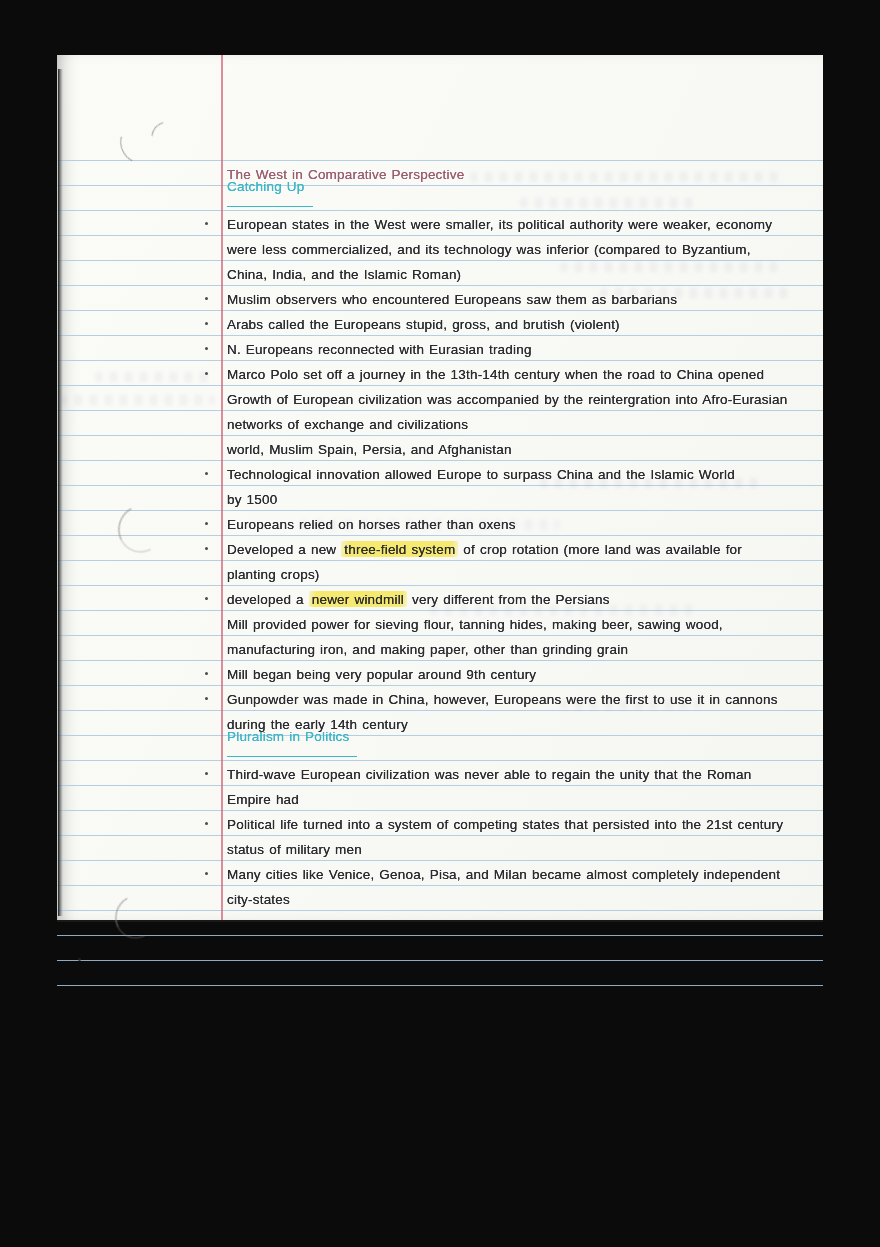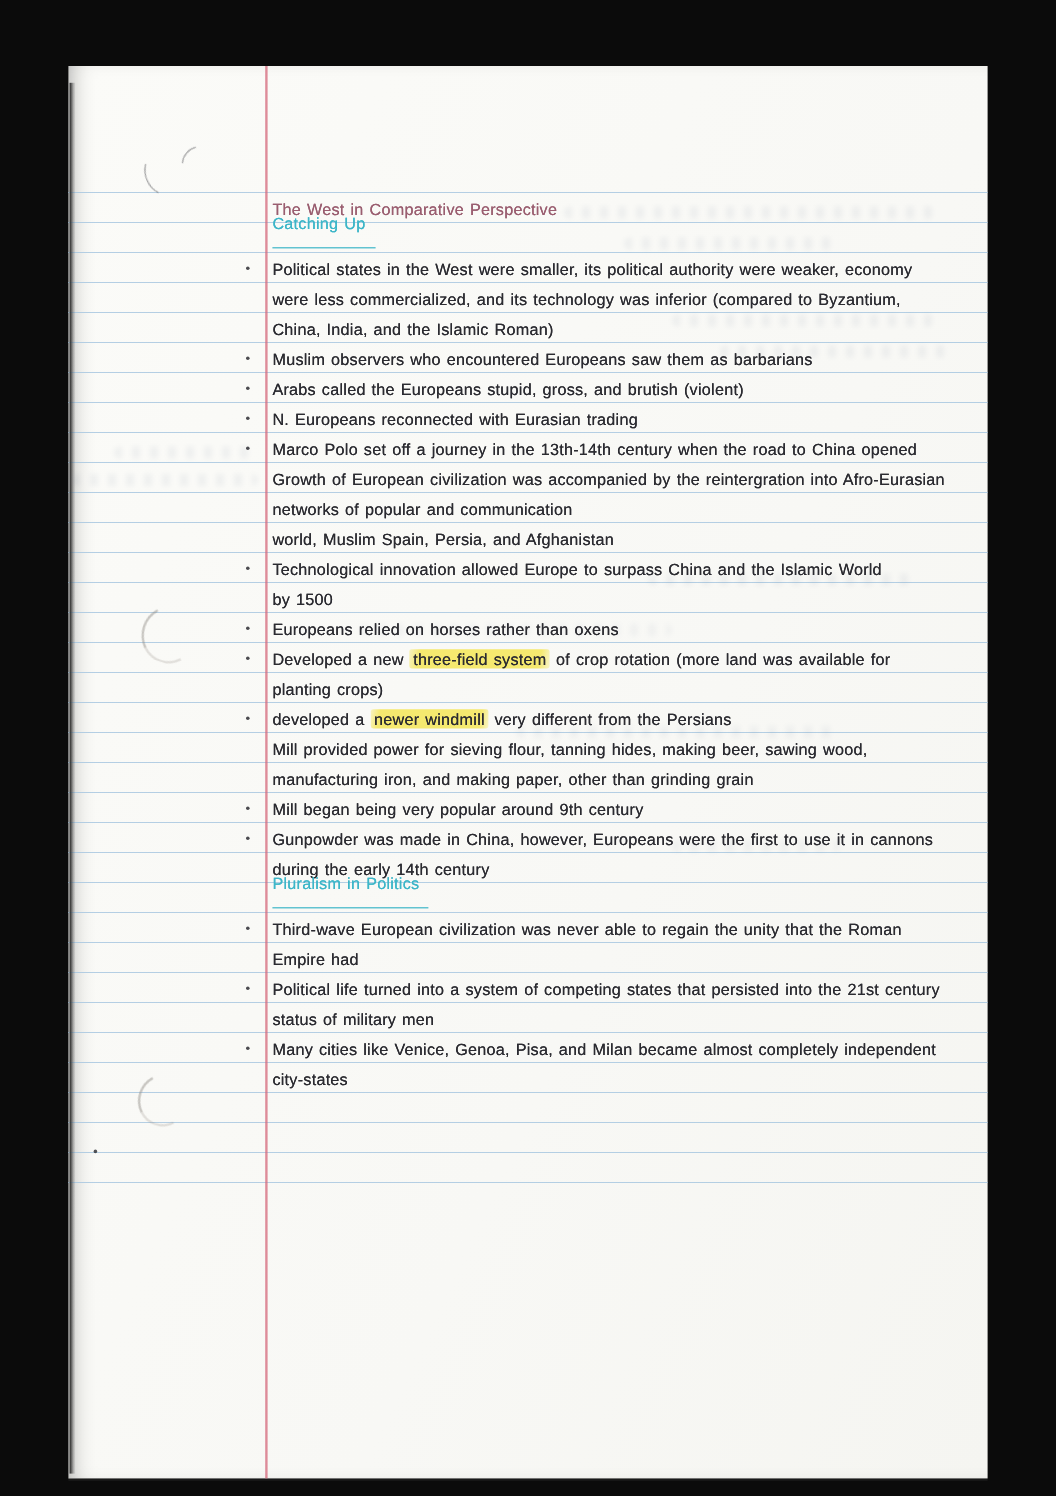--- a/index.html
+++ b/index.html
@@ -5,21 +5,21 @@
   html,body{margin:0;padding:0;}
   body{
     width:880px;height:1247px;
     background:#0b0b0b;
     position:relative;
     overflow:hidden;
     font-family:"Liberation Sans", sans-serif;
   }
   .paper{
     position:absolute;
-    left:57px;top:55px;width:766px;height:1177px;
+    left:57px;top:55px;width:766px;height:865px;
     background:linear-gradient(115deg,#fbfbf8 0%,#f8f8f5 60%,#f5f5f1 100%);
     box-shadow:0 2px 0 rgba(255,255,255,0.06), inset 14px 0 22px -16px rgba(0,0,0,0.45);
   }
   .spine-shadow{
     position:absolute;left:1px;top:14px;bottom:4px;width:5px;
     background:linear-gradient(to right,rgba(5,5,5,0.85),rgba(20,20,20,0.25) 60%,transparent);
     filter:blur(0.6px);
   }
   .ruling{
     position:absolute;left:0;right:0;top:105px;height:828px;
@@ -126,21 +126,21 @@
 
   <div class="notes">
       <div class="line">
         <span class="txt title"><span>The West in Comparative Perspective</span></span>
       </div>
       <div class="line">
         <span class="txt heading"><span>Catching Up</span></span>
       </div>
       <div class="line">
         <span class="bullet"></span>
-        <span class="txt body"><span>Political states in the West were smaller, its political authority were weaker, economy</span></span>
+        <span class="txt body"><span>European states in the West were smaller, its political authority were weaker, economy</span></span>
       </div>
       <div class="line">
         <span class="txt body"><span>were less commercialized, and its technology was inferior  (compared to Byzantium,</span></span>
       </div>
       <div class="line">
         <span class="txt body"><span>China, India, and the Islamic Roman)</span></span>
       </div>
       <div class="line">
         <span class="bullet"></span>
         <span class="txt body"><span>Muslim observers who encountered Europeans saw them as barbarians</span></span>
@@ -154,21 +154,21 @@
         <span class="txt body"><span>N. Europeans reconnected with Eurasian trading</span></span>
       </div>
       <div class="line">
         <span class="bullet"></span>
         <span class="txt body"><span>Marco Polo set off a journey in the 13th-14th century when the road to China opened</span></span>
       </div>
       <div class="line">
         <span class="txt body"><span>Growth of European civilization was accompanied by the reintergration into Afro-Eurasian</span></span>
       </div>
       <div class="line">
-        <span class="txt body"><span>networks of popular and communication</span></span>
+        <span class="txt body"><span>networks of exchange and civilizations</span></span>
       </div>
       <div class="line">
         <span class="txt body"><span>world, Muslim Spain, Persia, and Afghanistan</span></span>
       </div>
       <div class="line">
         <span class="bullet"></span>
         <span class="txt body"><span>Technological innovation allowed Europe to surpass China and the Islamic World</span></span>
       </div>
       <div class="line">
         <span class="txt body"><span>by 1500</span></span>

